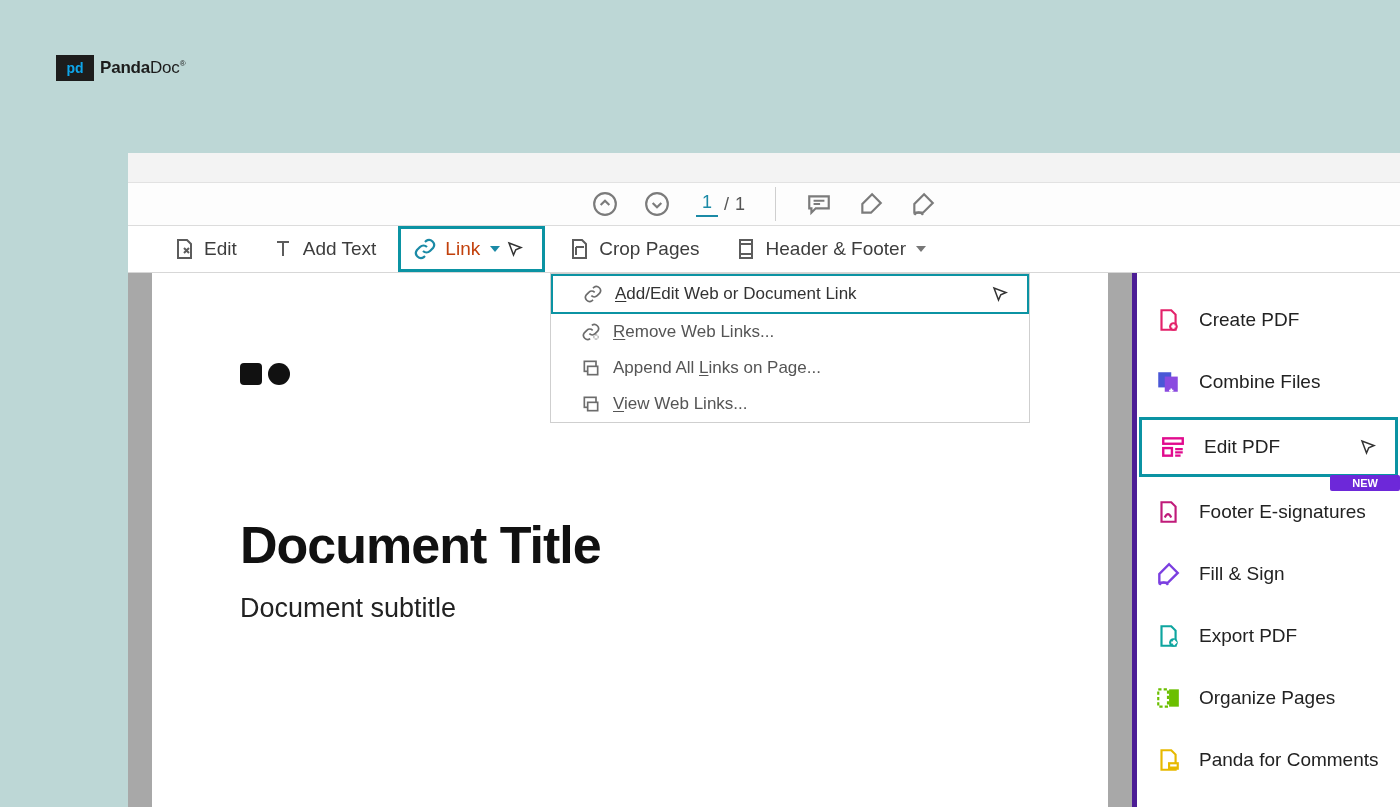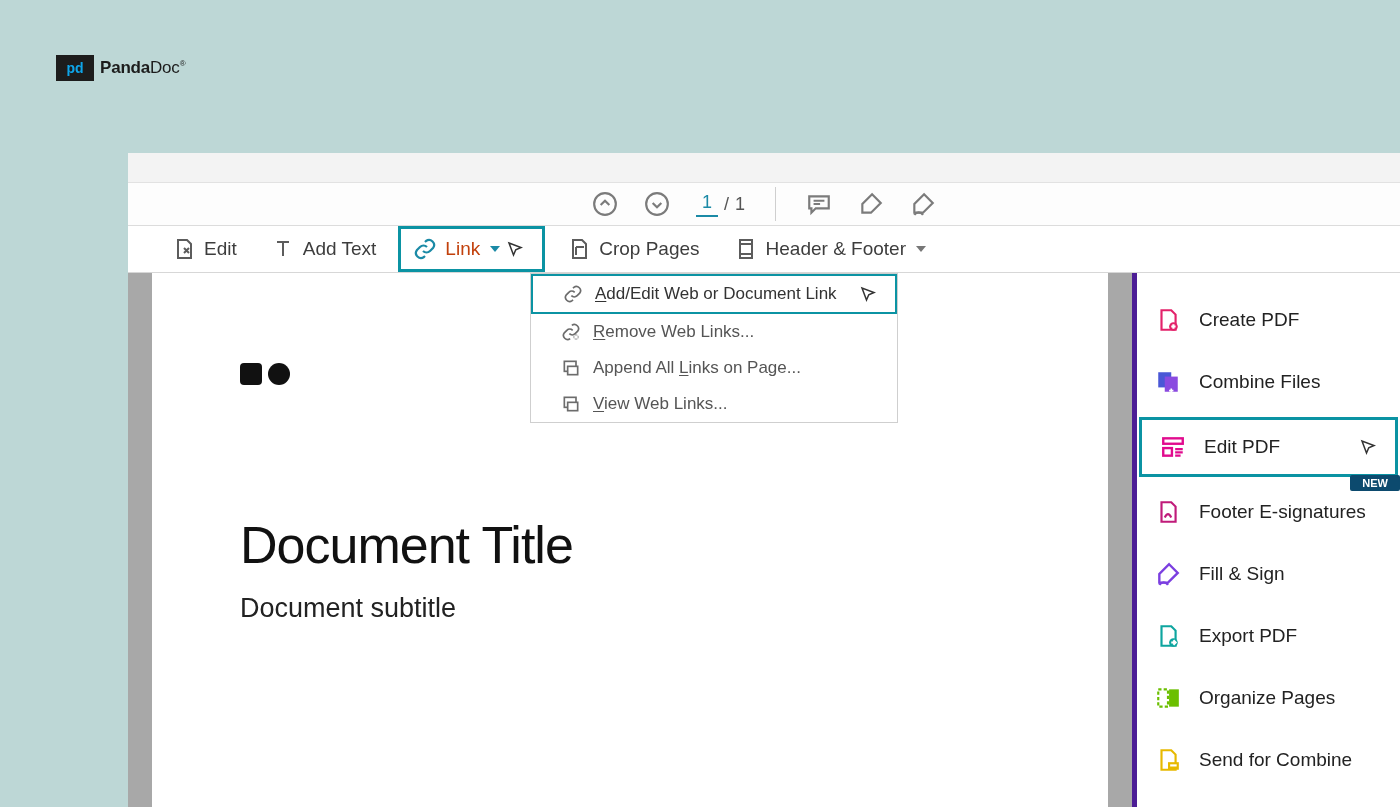--- a/index.html
+++ b/index.html
@@ -152,36 +152,36 @@
     margin-top:30px;
   }
   .doc-logo .x {
     width:22px;height:22px;background:#111;border-radius:4px;
   }
   .doc-logo .o {
     width:22px;height:22px;background:#111;border-radius:50%;
   }
   .doc-title {
     font-size:52px;
-    font-weight:400;
+    font-weight:700;
     letter-spacing:-1px;
     color:#111;
     margin-bottom:18px;
   }
   .doc-subtitle {
     font-size:27px;
     color:#222;
   }
 
   
   .link-menu {
     position:absolute;
     top:0;
-    left:402px;
-    width:368px;
+    left:422px;
+    width:480px;
     background:#fff;
     border:1px solid #cfcfcf;
     z-index:20;
   }
   .link-menu .item {
     display:flex;
     align-items:center;
     gap:12px;
     padding:8px 18px 8px 30px;
     font-size:17px;
@@ -226,25 +226,25 @@
     text-align:center;
   }
   .rp-item.hl .lbl-wrap { display:flex;align-items:center;gap:18px; }
   .rp-icon {
     width:26px;height:26px;display:flex;align-items:center;justify-content:center;
   }
   .new-badge {
     position:absolute;
     top:-10px;
     right:0;
-    background:#0c4a6e;
+    background:#6d28d9;
     color:#fff;
     font-size:11px;
     font-weight:700;
-    padding:2px 12px;
+    padding:2px 22px;
     border-radius:2px;
   }
 
   .cursor-icon { width:18px;height:18px; }
 </style>
 </head>
 <body>
 
 <div class="brand">
   <div class="brand-mark">pd</div>
@@ -463,18 +463,18 @@
         <span>Organize Pages</span>
       </div>
       <div class="rp-item">
         <div class="rp-icon">
           <svg width="26" height="26" viewBox="0 0 24 24" fill="none" stroke="#e7b900" stroke-width="2">
               <path d="M6 3h9l4 4v14H6z"></path>
               <rect x="12" y="14" width="10" height="7" fill="#e7b900" stroke="none"></rect>
               <path d="M14 17h6" stroke="#fff"></path>
             </svg>
         </div>
-        <span>Send for Combine</span>
+        <span>Panda for Comments</span>
       </div>
     </div>
 
   </div>
 </div>
 
 </body></html>

